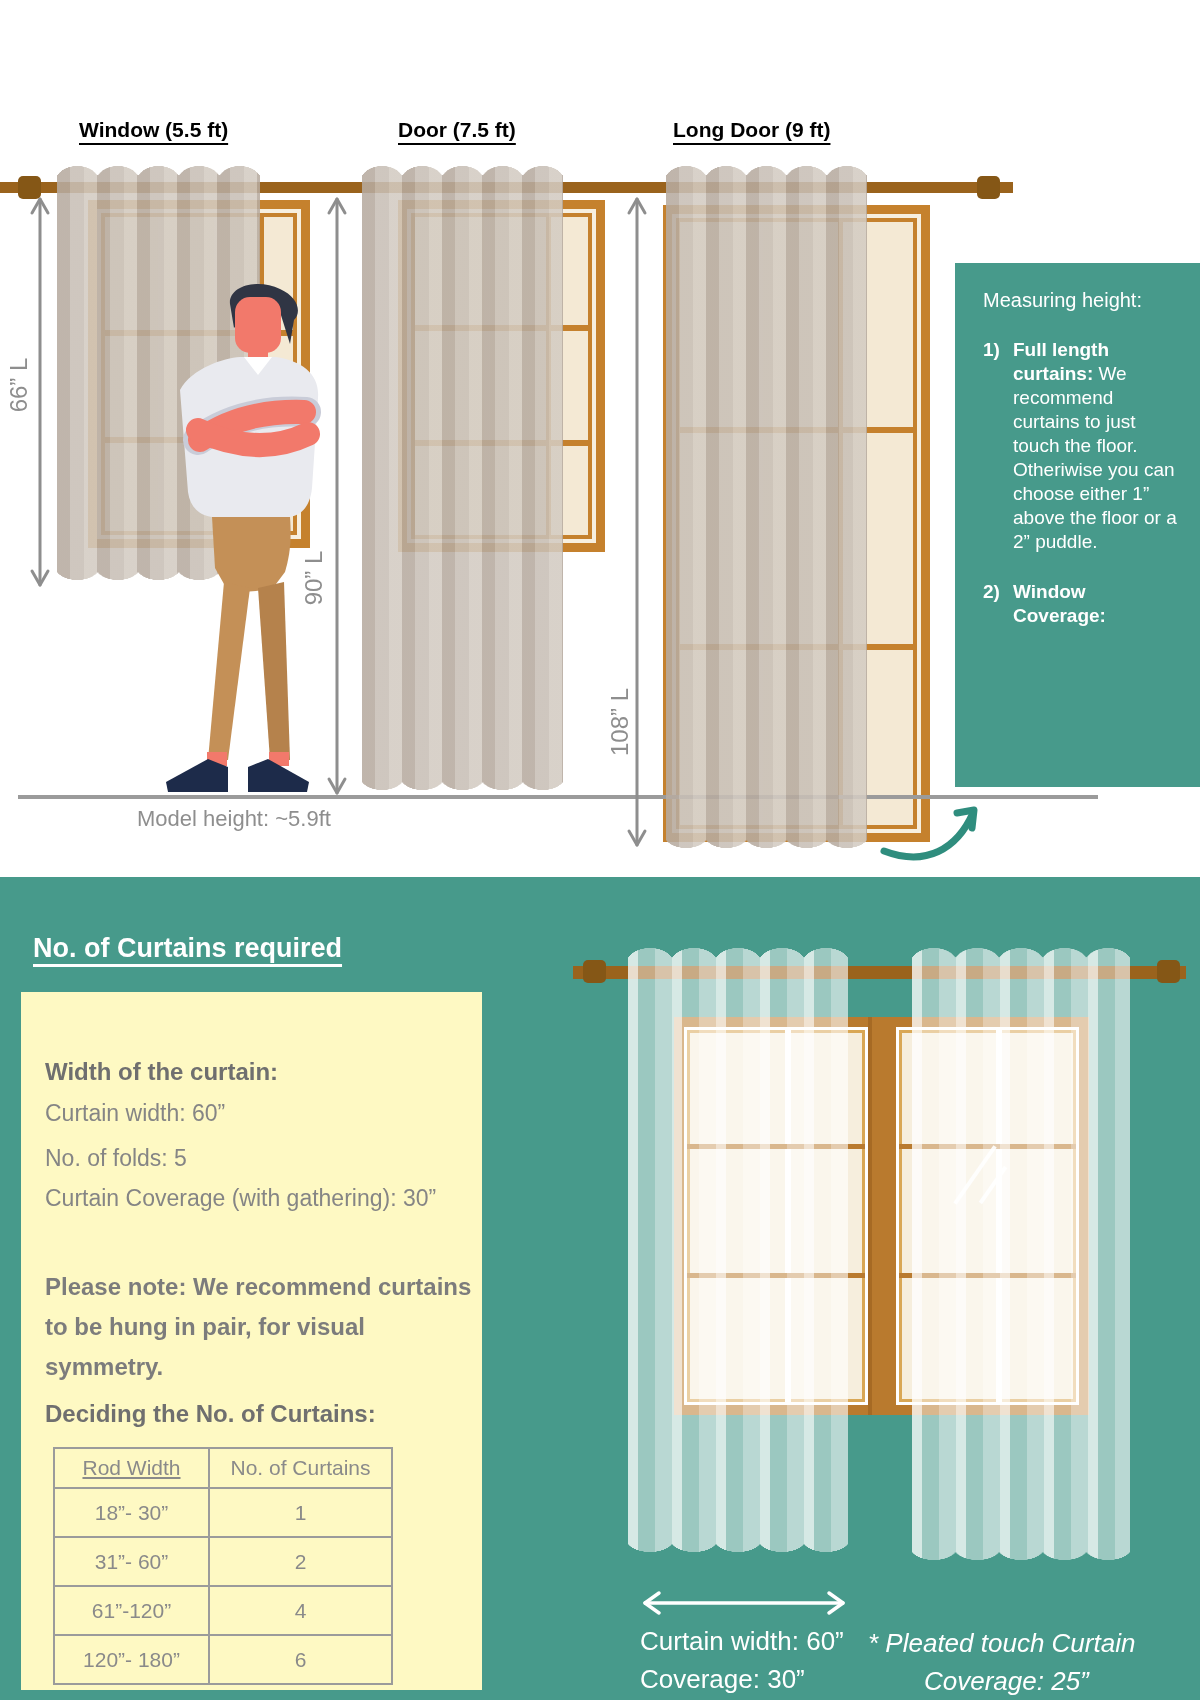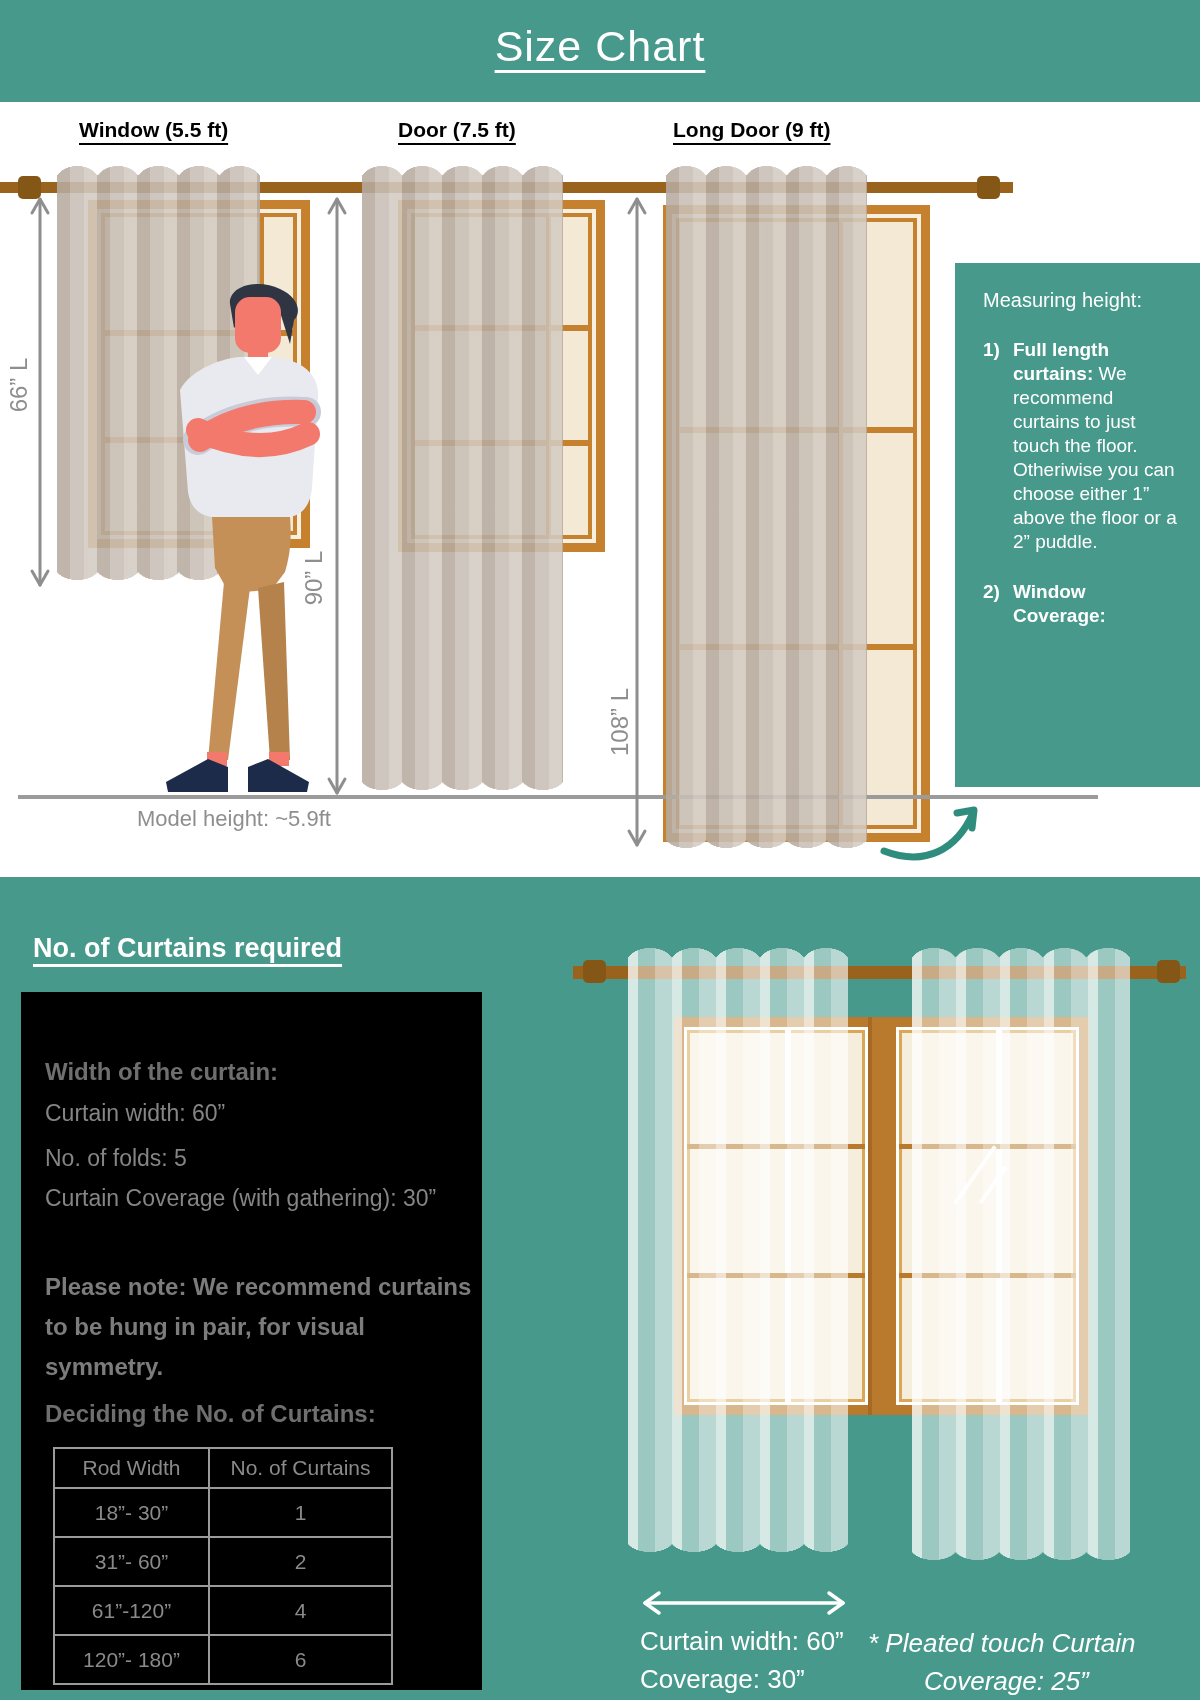--- a/index.html
+++ b/index.html
@@ -61,21 +61,21 @@
   .mbox-title{font-size:20px;margin-bottom:26px;}
   .mitem{display:flex;gap:8px;font-size:19px;line-height:24px;margin-bottom:26px;}
   .mnum{width:22px;font-weight:bold;flex:none;}
   .mlead{font-weight:bold;}
   .mlead.block{display:block;}
 
   
   .bottom-band{position:absolute;left:0;top:877px;width:1200px;height:823px;background:#479a8b;}
   .b-heading{position:absolute;left:33px;top:933px;color:#ffffff;font-size:27px;font-weight:bold;
       text-decoration:underline;text-underline-offset:7px;text-decoration-thickness:3px;}
-  .card{position:absolute;left:21px;top:992px;width:461px;height:698px;background:#000000;}
+  .card{position:absolute;left:21px;top:992px;width:461px;height:698px;background:#fef9c3;}
   .c-title{position:absolute;left:24px;font-size:24px;font-weight:bold;color:#6f6f6f;}
   .c-line{position:absolute;left:24px;font-size:23px;color:#858585;}
   .c-note{position:absolute;left:24px;top:275px;width:430px;font-size:24px;font-weight:bold;
       color:#7c7c7c;line-height:40px;}
   .c-table{position:absolute;left:32px;top:455px;width:340px;border-collapse:collapse;}
   .c-table th,.c-table td{border:2px solid #9b9b9b;color:#8a8a8a;font-weight:400;
       font-size:21px;text-align:center;}
   .c-table th{height:36px;}
   .c-table td{height:45px;}
 
@@ -93,23 +93,20 @@
 
   .b-label{position:absolute;color:#ffffff;font-size:26px;line-height:38px;}
   .b-label.italic{font-style:italic;}
   .overlay{position:absolute;left:0;top:0;pointer-events:none;}
 </style>
 </head>
 <body>
 
 <div class="page">
 
-  <div class="top-band">
-    <div class="page-title">Size Chart</div>
-  </div>
 
   <div class="group-label" style="left:79px;top:118px;">Window (5.5 ft)</div>
   <div class="group-label" style="left:398px;top:118px;">Door (7.5 ft)</div>
   <div class="group-label" style="left:673px;top:118px;">Long Door (9 ft)</div>
 
   <div class="win" style="left:88px;top:200px;width:222px;height:348px;">
     <div class="w-in1"></div>
       <div class="w-in2"></div>
     <div class="w-pane">
       <div class="gv" style="left:28%;"></div>
@@ -217,21 +214,21 @@
   <div class="card">
     <div class="c-title" style="top:66px;">Width of the curtain:</div>
     <div class="c-line" style="top:108px;">Curtain width: 60”</div>
     <div class="c-line" style="top:153px;text-align:center;">No. of folds: 5</div>
     <div class="c-line" style="top:193px;">Curtain Coverage (with gathering): 30”</div>
     <div class="c-note">Please note: We recommend curtains to be hung in pair, for visual symmetry.</div>
     <div class="c-title" style="top:408px;">Deciding the No. of Curtains:</div>
     <table class="c-table">
       <tbody>
           <tr>
-        <th style="width:151px;">Rod Width</th>
+        <th style="width:151px;text-decoration:underline;">Rod Width</th>
         <th>No. of Curtains</th>
       </tr>
       <tr>
         <td>18”- 30”</td>
         <td>1</td>
       </tr>
       <tr>
         <td>31”- 60”</td>
         <td>2</td>
       </tr>

